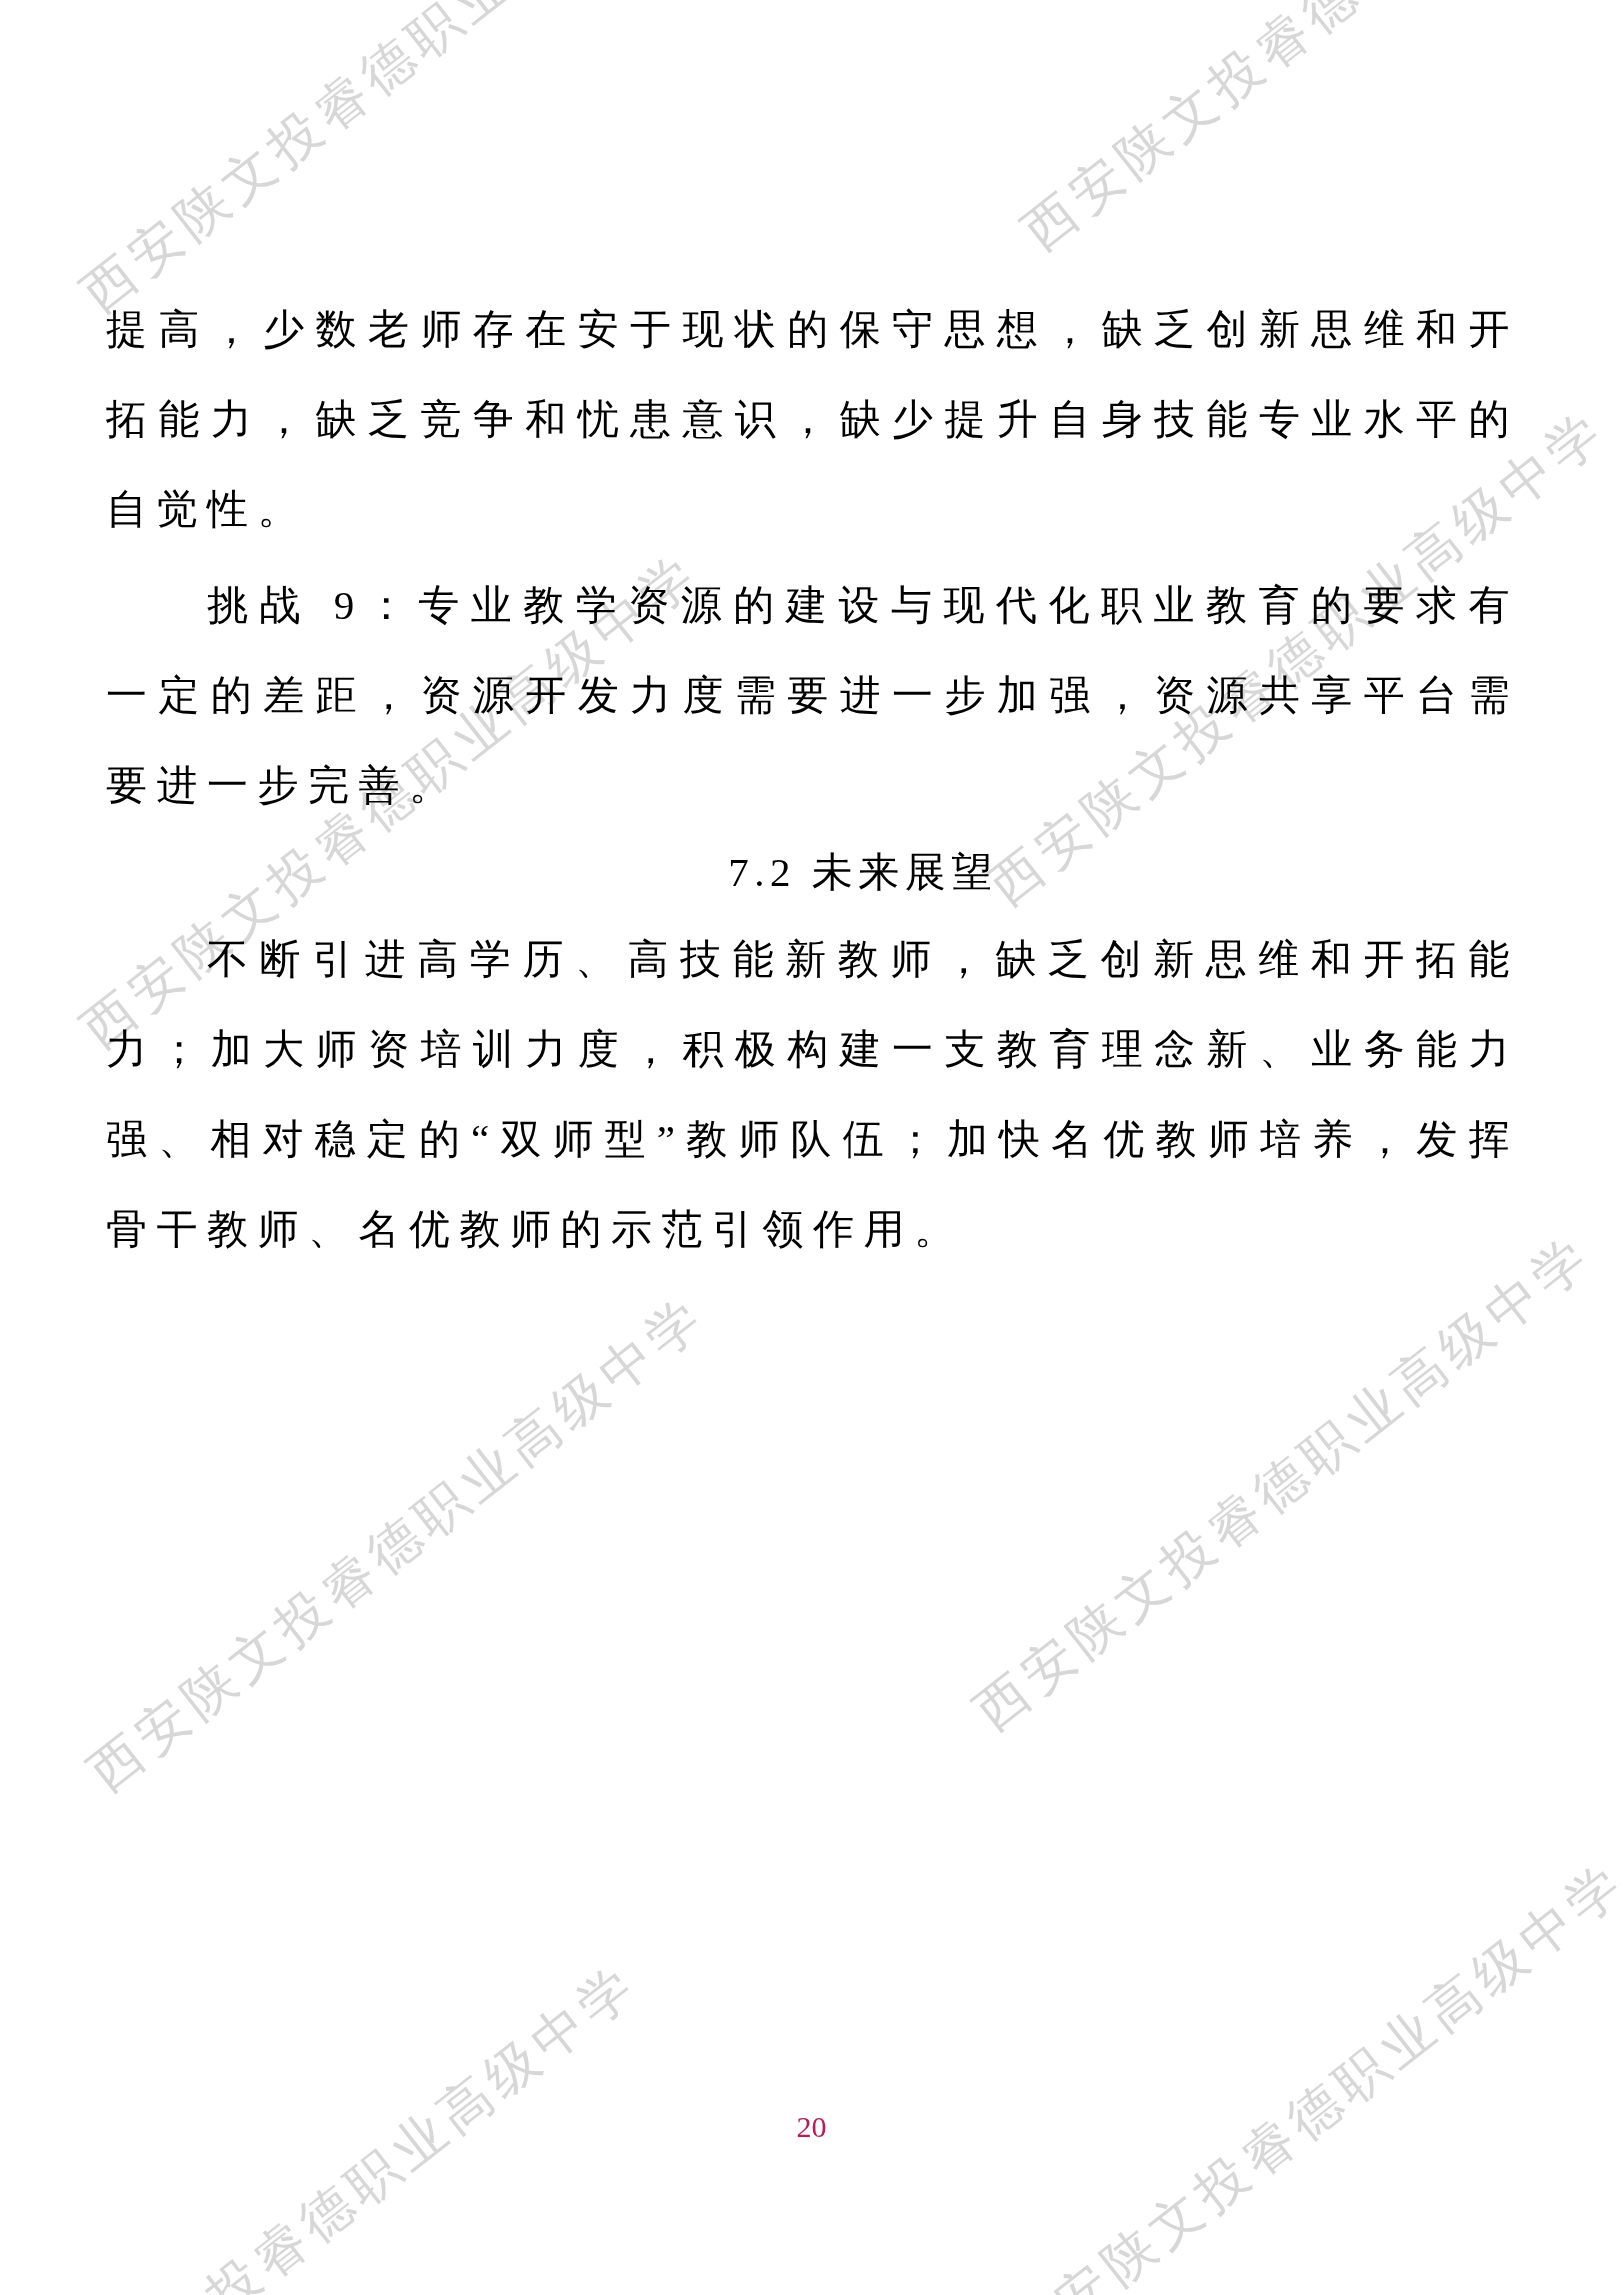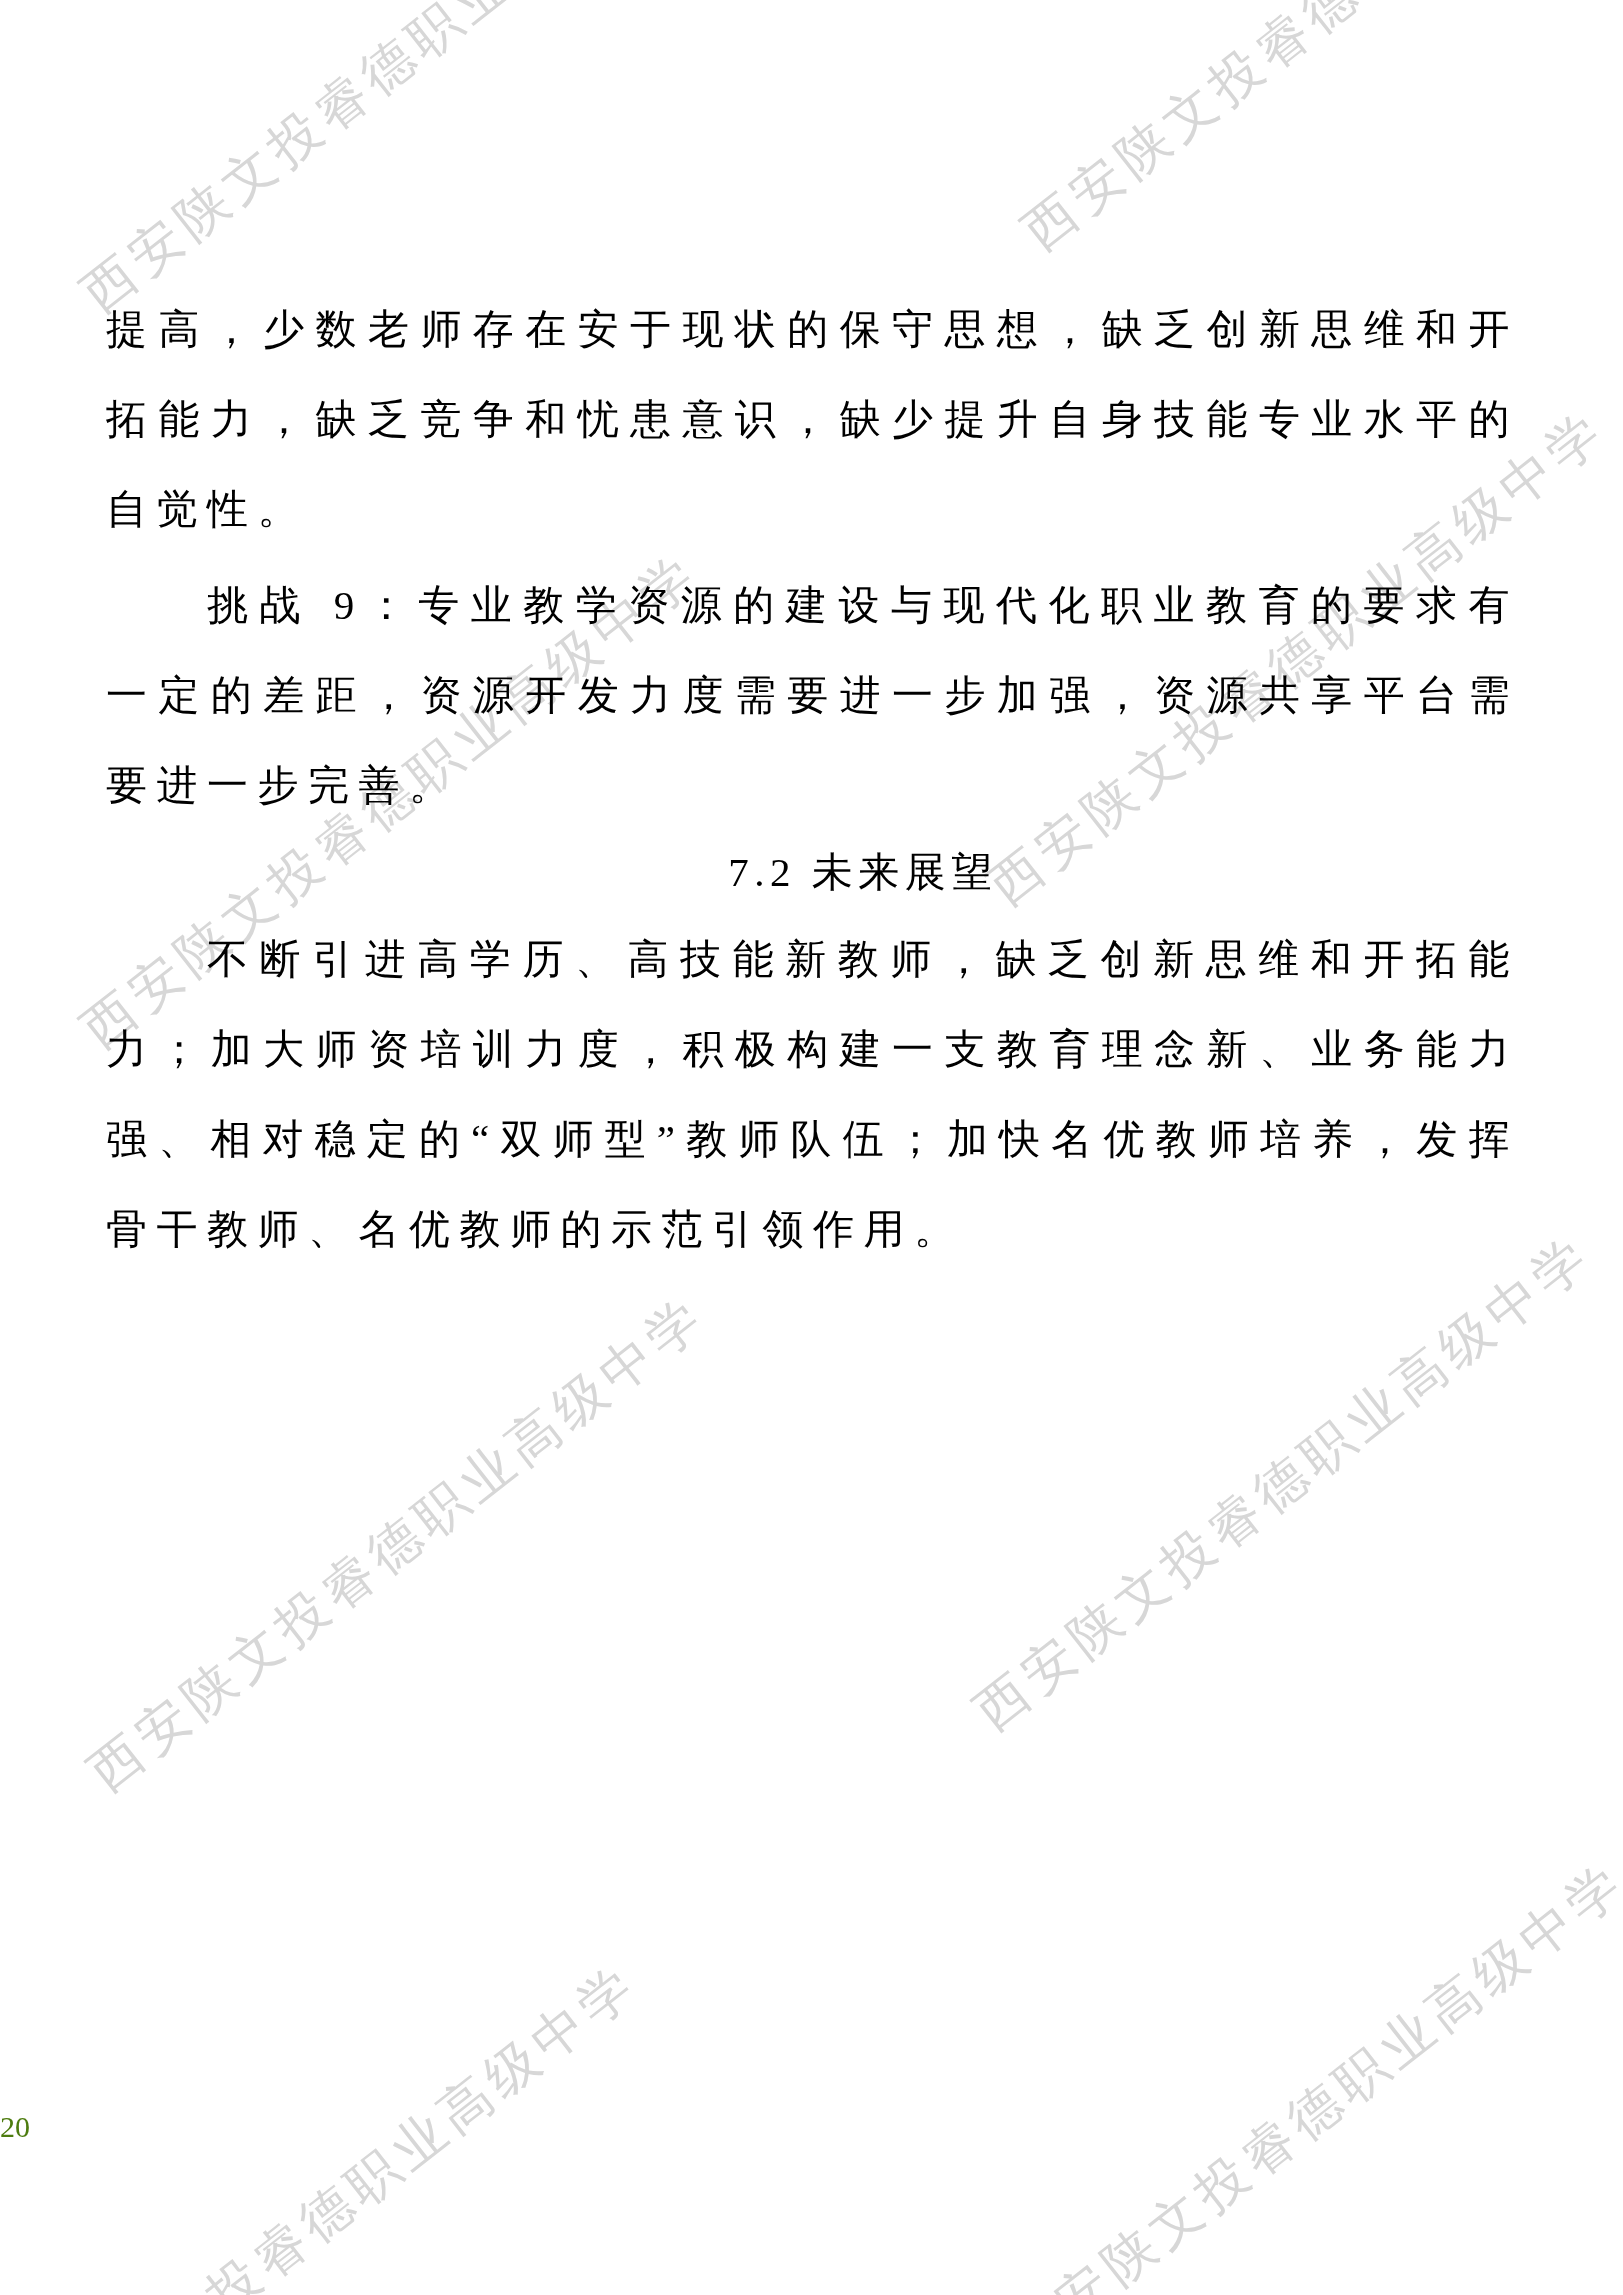--- a/index.html
+++ b/index.html
@@ -59,26 +59,26 @@
     letter-spacing: 5.5px;
     text-indent: 101px;
     text-align: center;
   }
   
   .page-number {
     position: absolute;
     left: 0;
     right: 0;
     top: 2110px;
-    text-align: left;
+    text-align: center;
     font-size: 30px;
     letter-spacing: 0;
     z-index: 1;
     font-family: "Liberation Serif", "DejaVu Serif", serif;
-    color: #4d7c0f;
+    color: #be185d;
   }
 </style>
 </head>
 <body>
 
 <div class="page">
   <div class="watermark-layer" id="wm-layer">
       <div class="watermark" style="left: 68px; top: 273px;">西安陕文投睿德职业高级中学</div>
       <div class="watermark" style="left: 1009px; top: 211px;">西安陕文投睿德职业高级中学</div>
       <div class="watermark" style="left: 68px; top: 1009px;">西安陕文投睿德职业高级中学</div>

